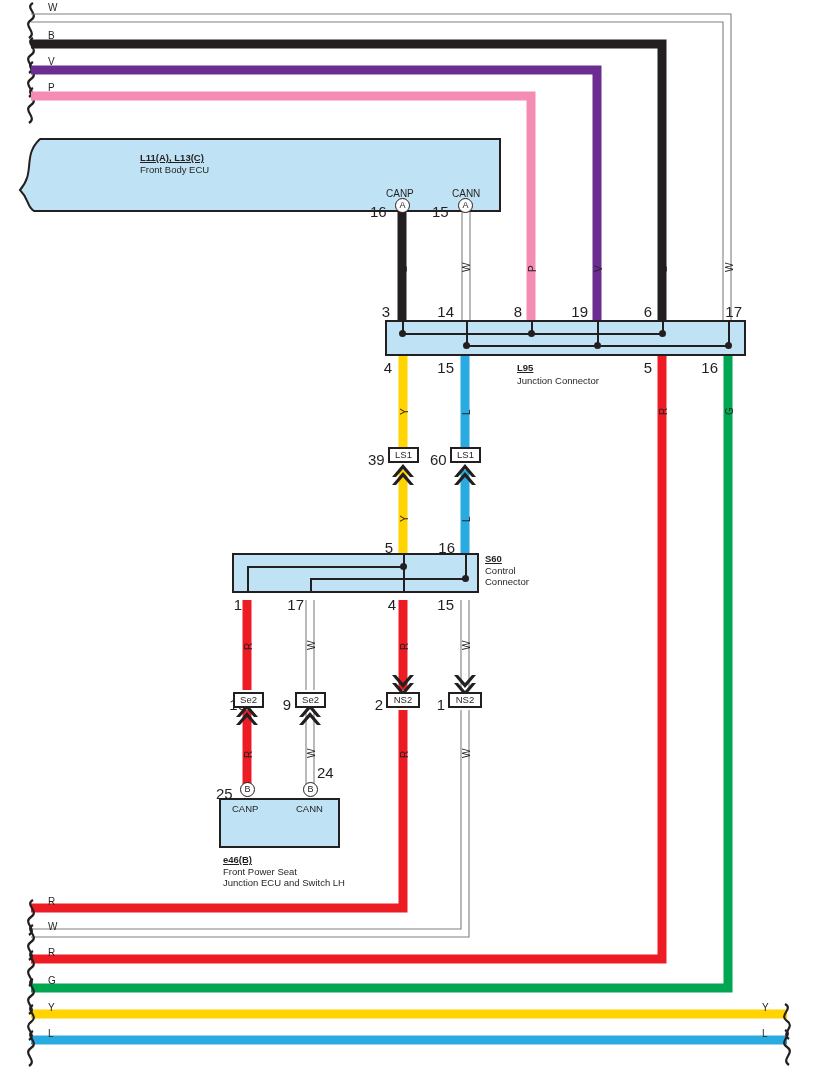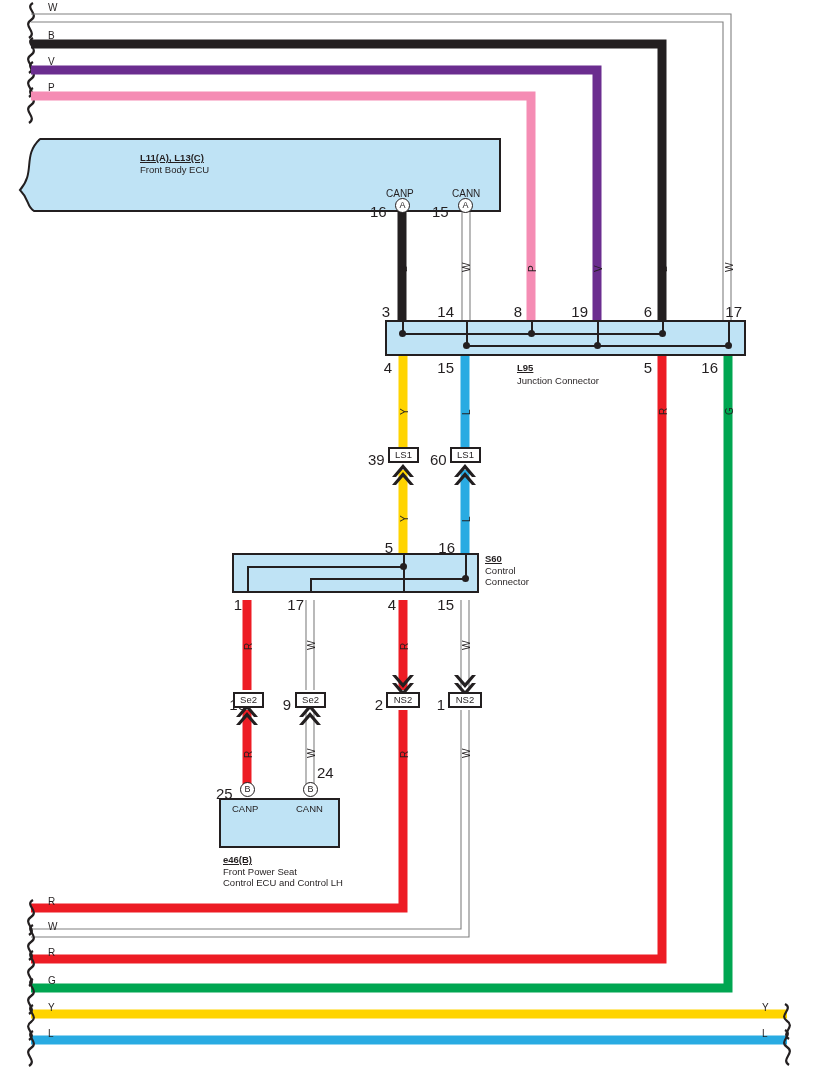--- a/index.html
+++ b/index.html
@@ -254,21 +254,21 @@
   <div class="circ" style="left:303px;top:782px;">B</div>
 
   <div class="box" style="left:219px;top:798px;width:121px;height:50px;"></div>
   <div class="boxtxt" style="left:232px;top:803px;">CANP</div>
   <div class="boxtxt" style="left:296px;top:803px;">CANN</div>
 
   <div class="boxtxt" style="left:223px;top:854px;">
     <b>e46(B)</b>
   </div>
   <div class="boxtxt" style="left:223px;top:866px;">Front Power Seat</div>
-  <div class="boxtxt" style="left:223px;top:877px;">Control ECU and Control LH</div>
+  <div class="boxtxt" style="left:223px;top:877px;">Junction ECU and Switch LH</div>
 
   <div class="lbl" style="left:48px;top:896px;">R</div>
   <div class="lbl" style="left:48px;top:921px;">W</div>
   <div class="lbl" style="left:48px;top:947px;">R</div>
   <div class="lbl" style="left:48px;top:975px;">G</div>
   <div class="lbl" style="left:48px;top:1002px;">Y</div>
   <div class="lbl" style="left:48px;top:1028px;">L</div>
 
   <div class="lbl" style="left:762px;top:1002px;">Y</div>
   <div class="lbl" style="left:762px;top:1028px;">L</div>

